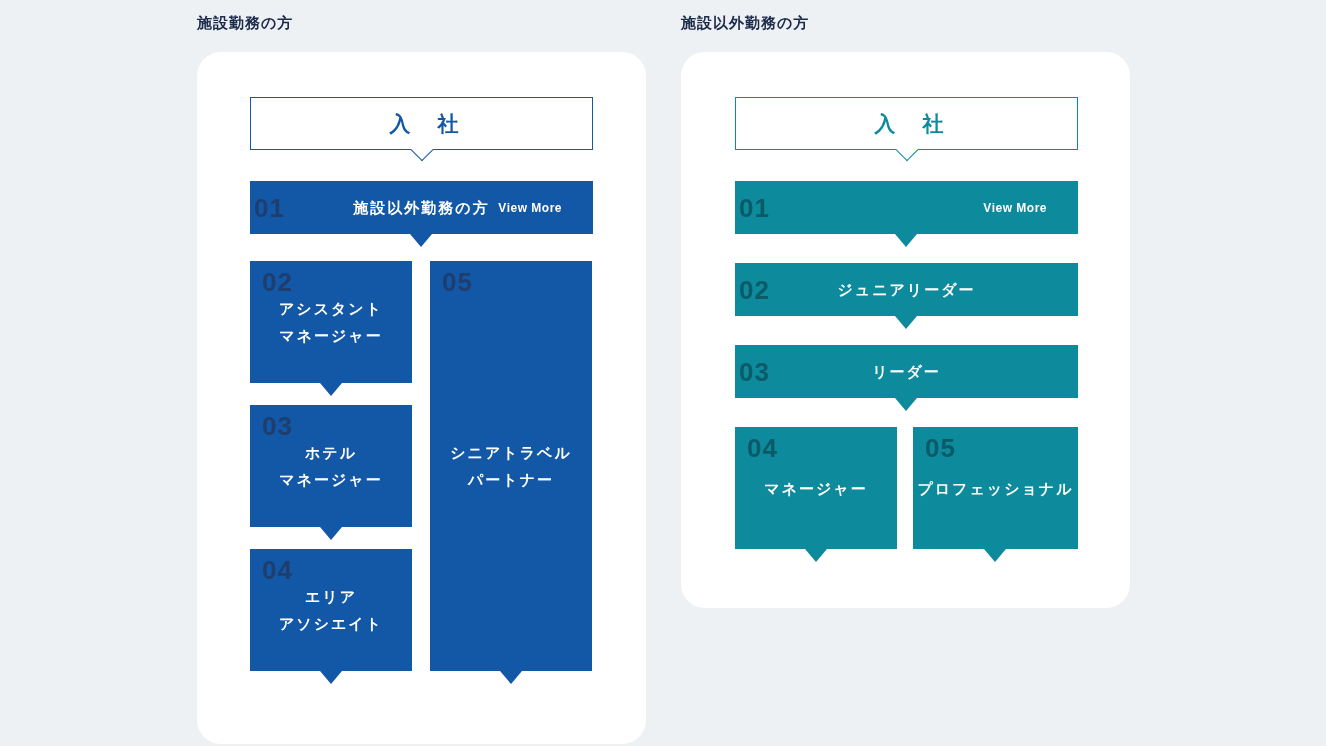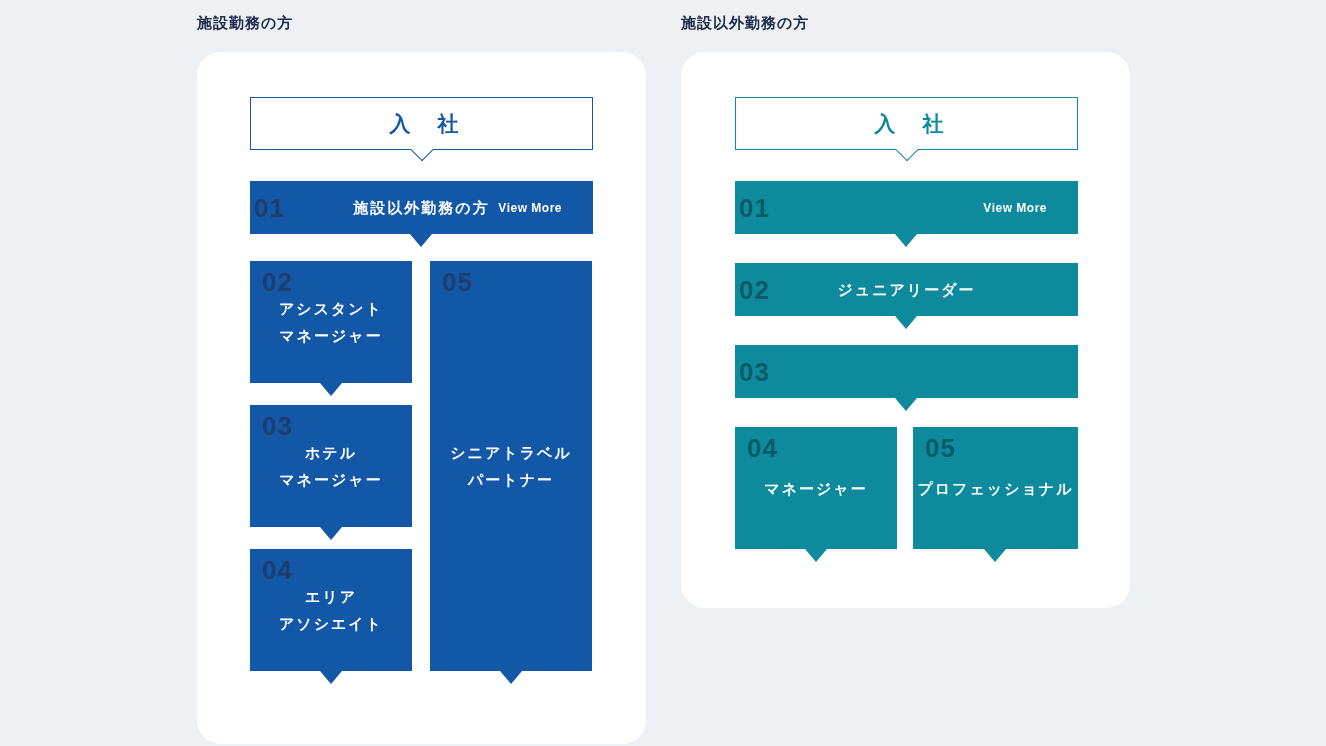--- a/index.html
+++ b/index.html
@@ -207,20 +207,21 @@
     <div class="tri tri-teal" style="left:214px; top:182px;"></div>
 
     <div class="bar bg-teal" style="left:54px; top:211px; width:343px;">
       <span class="num">02</span>
       <span class="label">ジュニアリーダー</span>
     </div>
     <div class="tri tri-teal" style="left:214px; top:264px;"></div>
 
     <div class="bar bg-teal" style="left:54px; top:293px; width:343px;">
       <span class="num">03</span>
+      <span class="label">リーダー</span>
     </div>
     <div class="tri tri-teal" style="left:214px; top:346px;"></div>
 
     <div class="sq bg-teal" style="left:54px; top:375px; width:162px; height:122px;">
       <span class="num">04</span>
       <span class="label">マネージャー</span>
     </div>
     <div class="tri tri-teal" style="left:124px; top:497px;"></div>
 
     <div class="sq bg-teal" style="left:232px; top:375px; width:165px; height:122px;">

